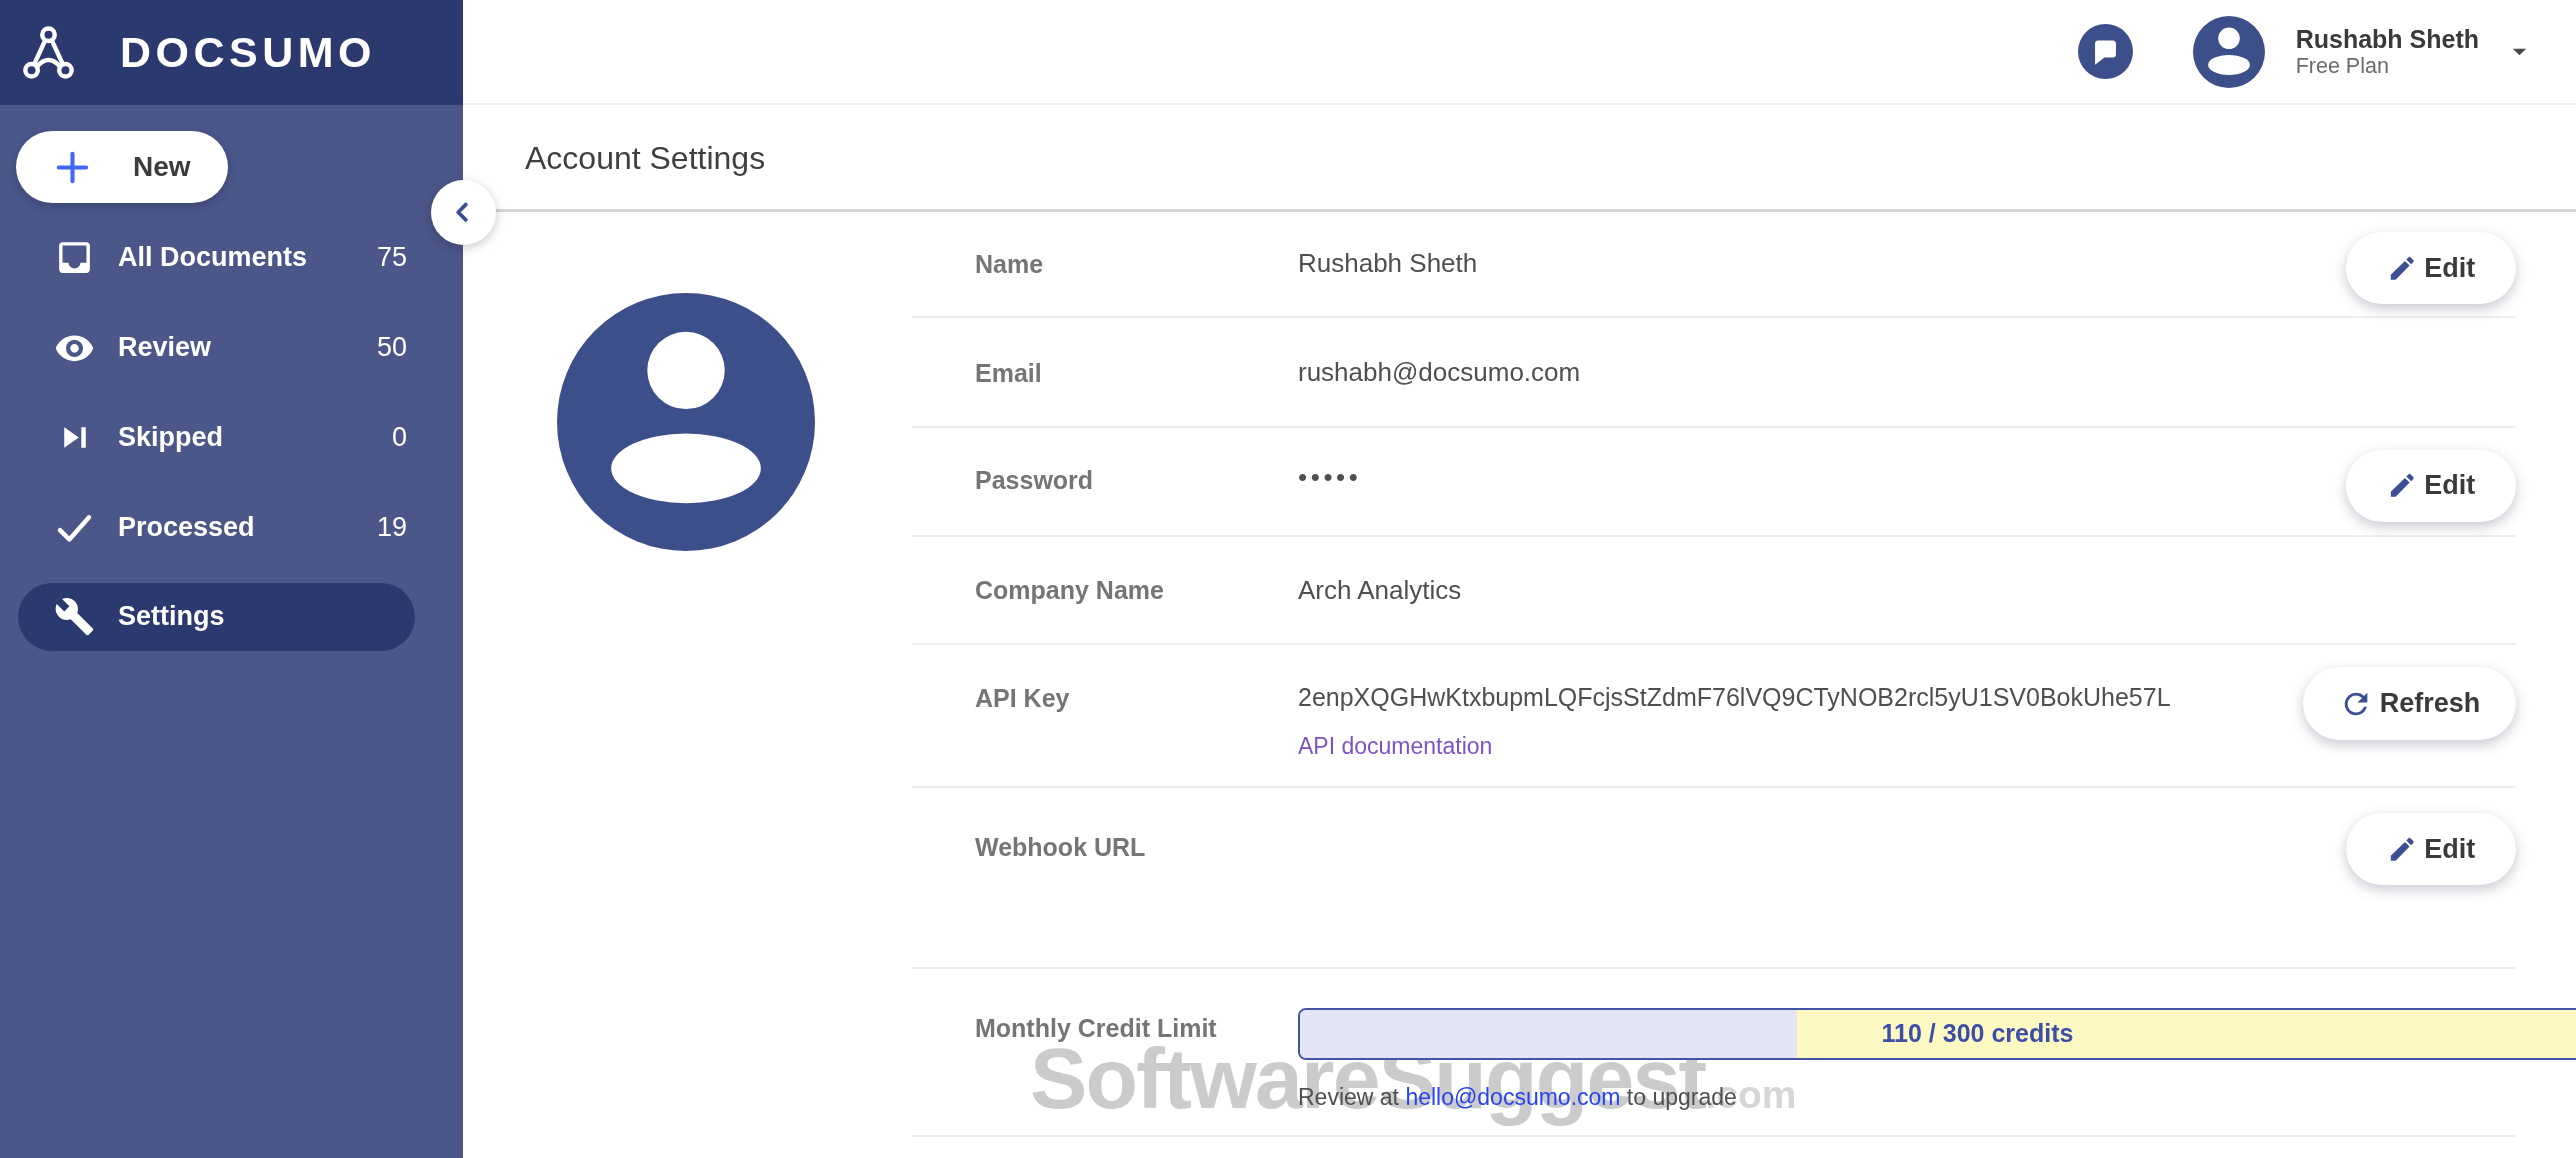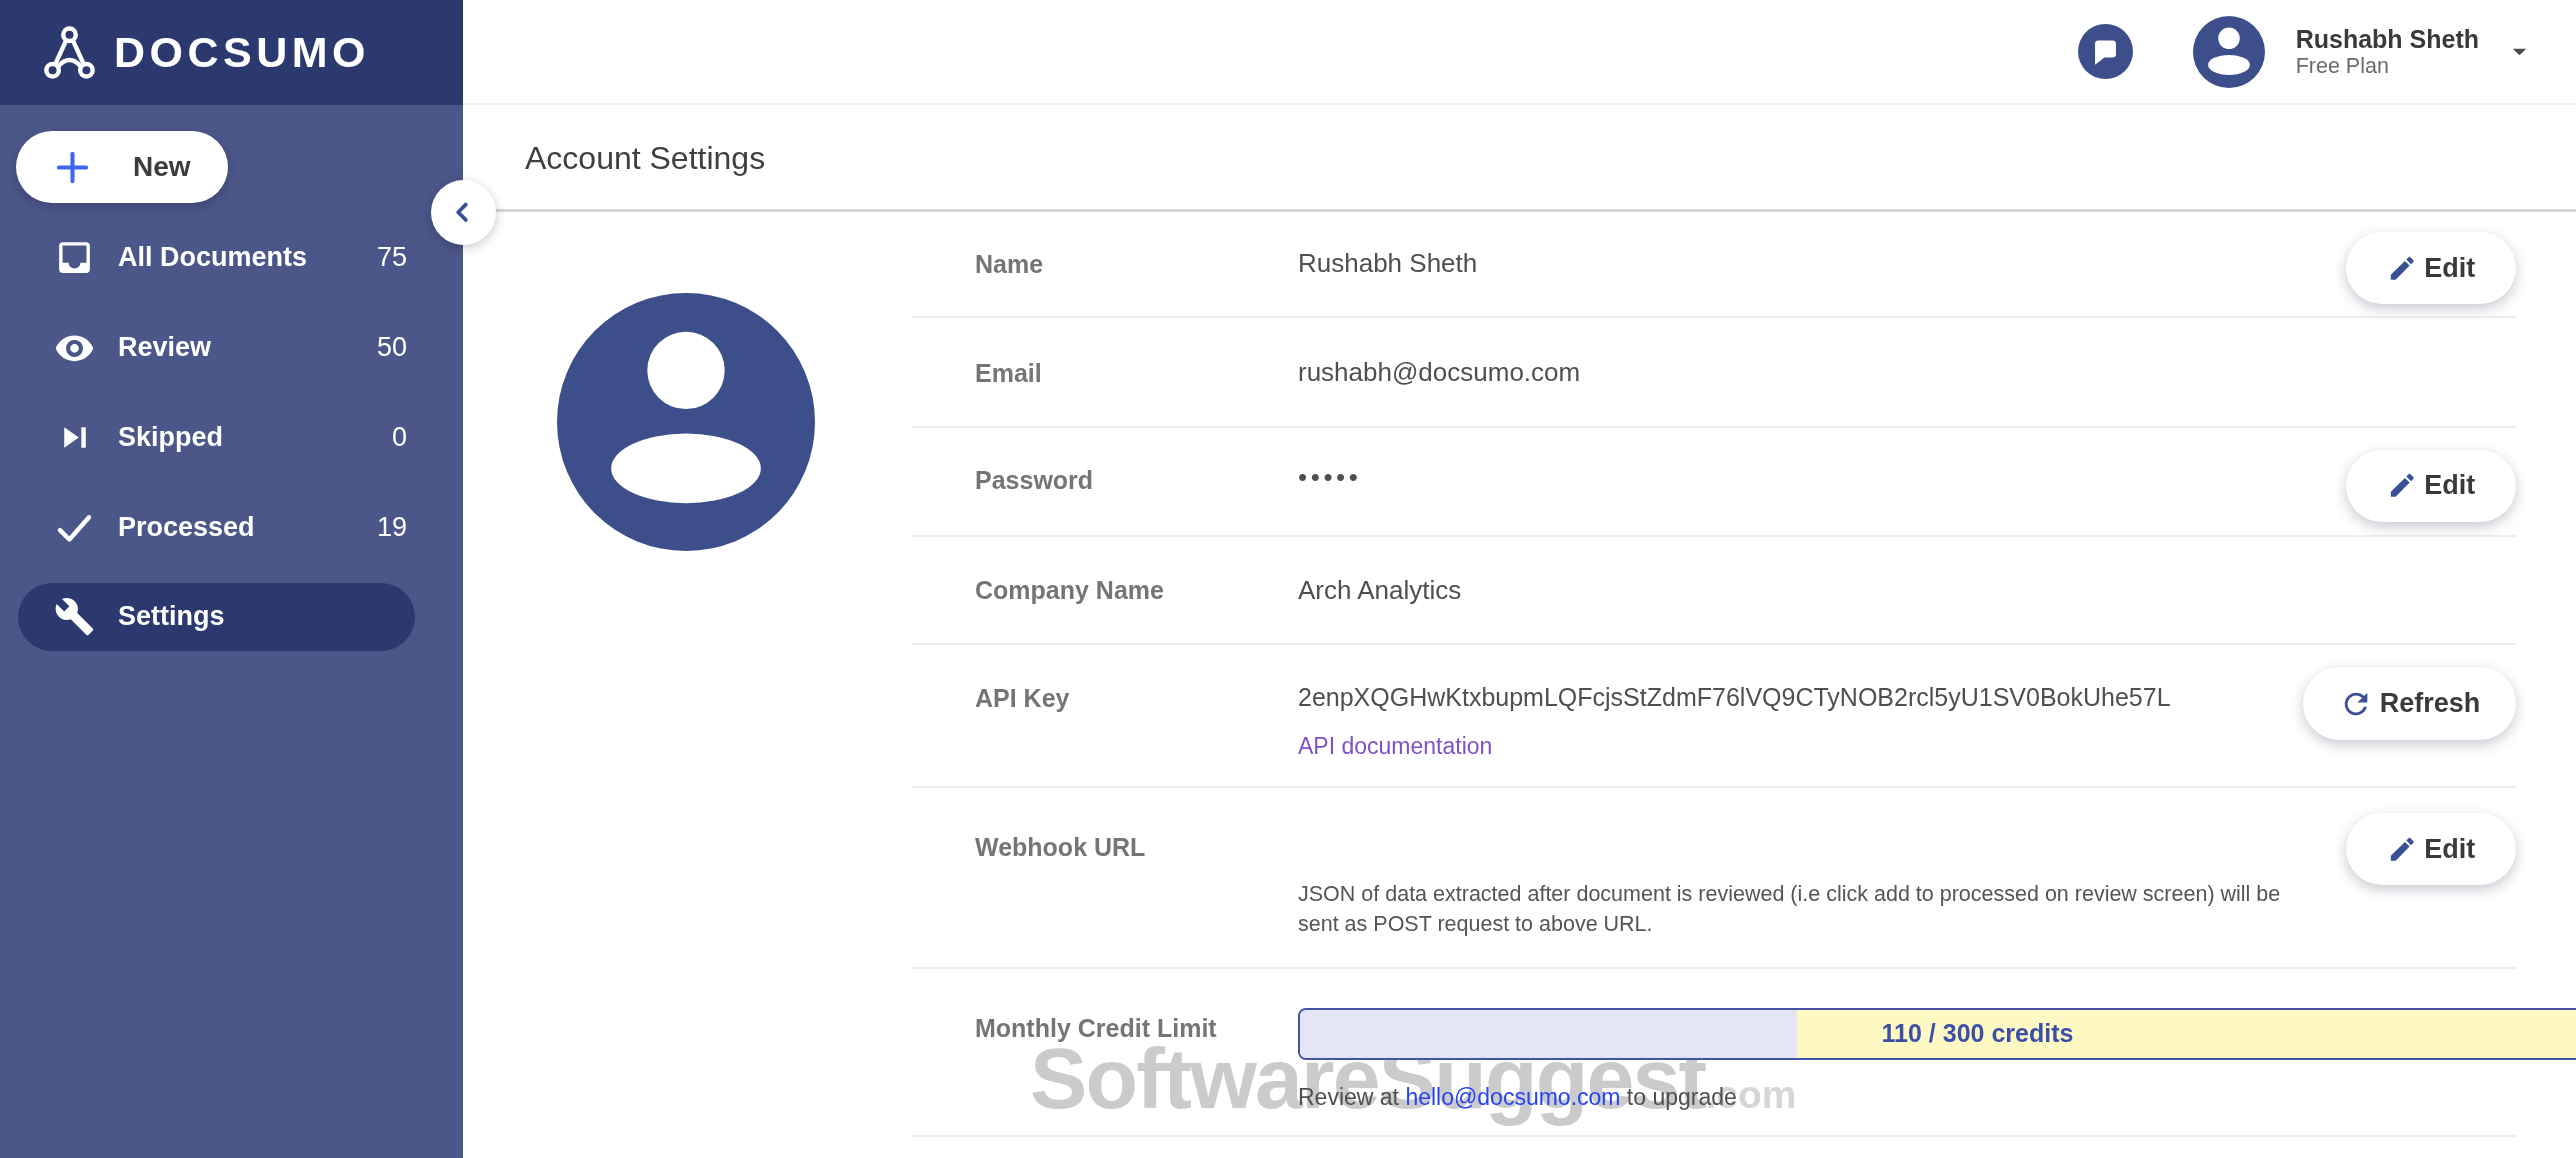--- a/index.html
+++ b/index.html
@@ -1,21 +1,21 @@
 <!DOCTYPE html>
 <html style="font-size:14.3px"><head>
 <meta charset="utf-8">
 <style>
   html,body{margin:0;padding:0;background:#fff;}
   .app{position:relative;width:2576px;height:1158px;overflow:hidden;background:#fff;
        font-family:"Liberation Sans","DejaVu Sans",sans-serif;}
 
   
   .sidebar{position:absolute;left:0;top:0;width:463px;height:100%;background:#4b5789;}
-  .sidebar-logo{height:105px;background:#2c396f;display:flex;align-items:center;padding-left:41px;cursor:pointer;}
+  .sidebar-logo{height:105px;background:#2c396f;display:flex;align-items:center;padding-left:20px;cursor:pointer;gap:27px;}
   .logo-glyph{width:57px;height:57px;display:block;}
   .logo-text{color:#fff;font-size:43px;font-weight:800;letter-spacing:4.5px;margin-left:16px;}
 
   .new-btn{position:absolute;left:16px;top:131px;width:212px;height:72px;border:none;border-radius:36px;
            background:#fff;box-shadow:0 3.6px 9px rgba(20,25,60,.28);display:flex;align-items:center;
            padding:0 0 0 36px;cursor:pointer;}
   .new-btn .plus{width:41px;height:41px;display:block;}
   .new-btn .new-label{font-size:28px;font-weight:600;color:#3c3c3c;margin-left:40px;}
 
   .menu{position:absolute;top:212px;left:0;right:0;}
@@ -250,21 +250,20 @@
         <button class="pill-btn btn-refresh" style="top:22.4px">
           <svg width="34" height="34" viewBox="0 0 24 24">
               <path fill="#3b4f94" d="M17.65 6.35A7.96 7.96 0 0 0 12 4a8 8 0 1 0 7.73 10h-2.08A6 6 0 1 1 12 6c1.66 0 3.14.69 4.22 1.78L13 11h7V4l-2.35 2.35z"></path>
             </svg>
           <span>Refresh</span>
         </button>
       </div>
 
       <div class="row row-webhook">
         <span class="label" style="top:45px">Webhook URL</span>
-        <div class="webhook-desc">JSON of data extracted after document is reviewed (i.e click add to processed on review screen) will be sent as POST request to above URL.</div>
         <button class="pill-btn btn-edit" style="top:25px">
           <svg width="30.5" height="30.5" viewBox="0 0 24 24">
               <path fill="#3b4f94" d="M20.7 7c.4-.4.4-1 0-1.4l-2.3-2.3c-.4-.4-1-.4-1.4 0l-1.8 1.8 3.7 3.7M3 17.2V21h3.8L17.8 9.9l-3.7-3.7L3 17.2z"></path>
             </svg>
           <span>Edit</span>
         </button>
       </div>
 
       <div class="row row-credit">
         <span class="label" style="top:45px">Monthly Credit Limit</span>

